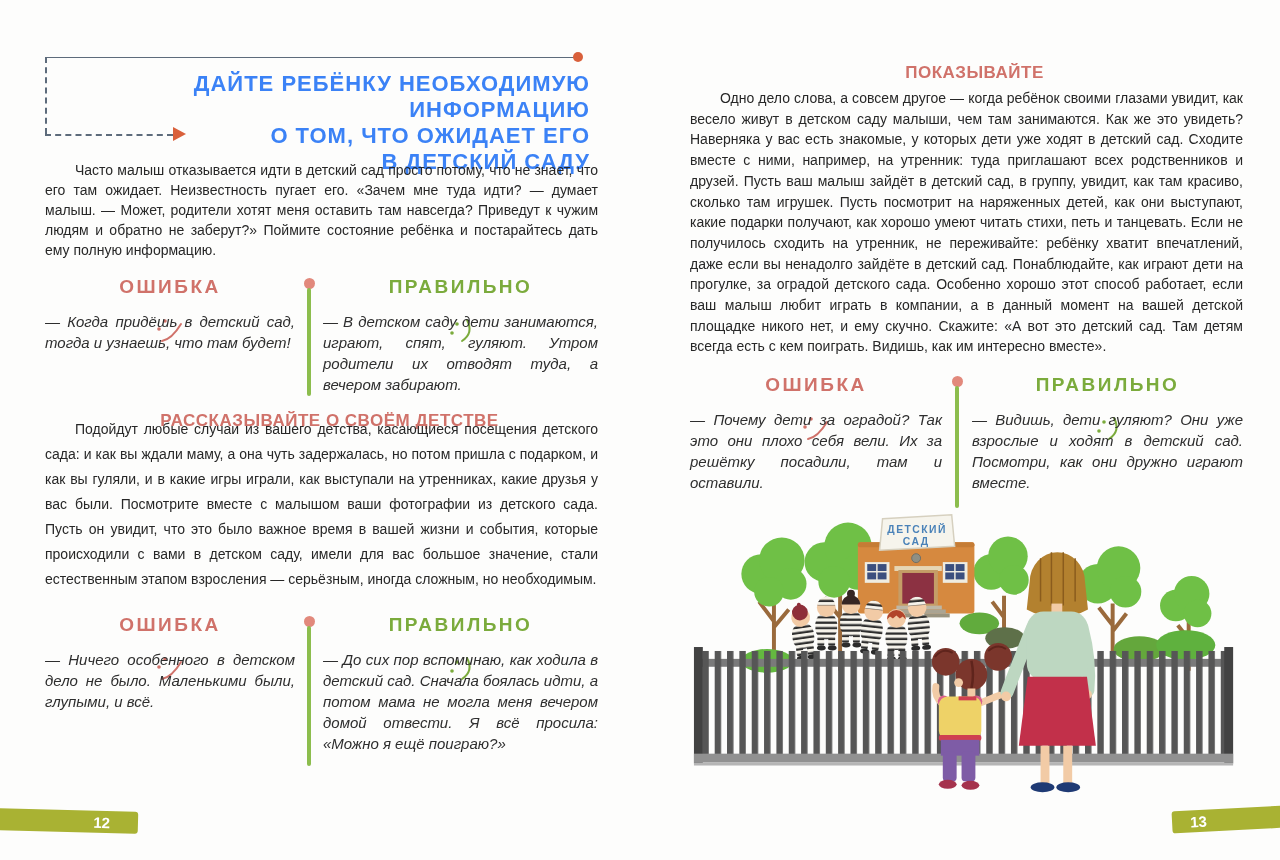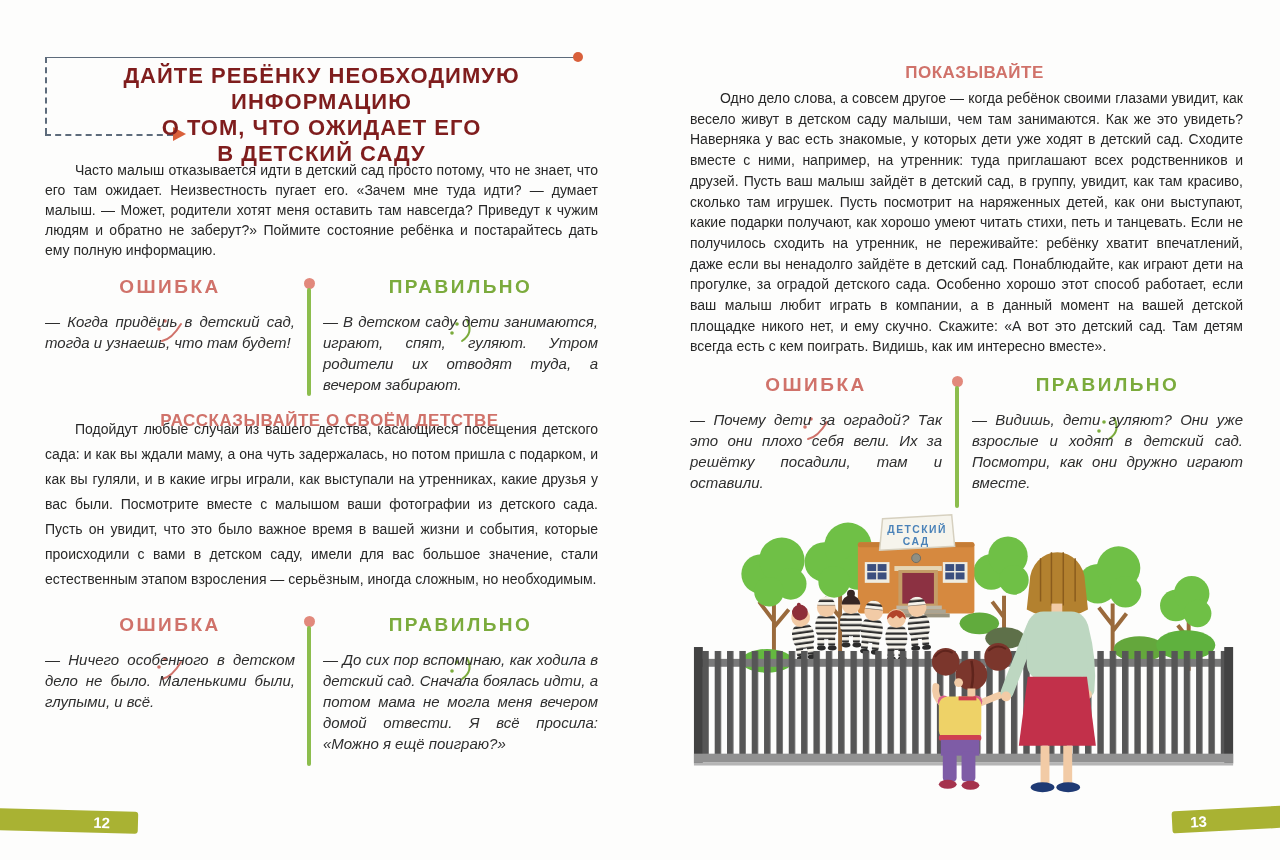--- a/index.html
+++ b/index.html
@@ -11,22 +11,22 @@
   .blk{position:absolute;left:0;width:553px;}
 
   
   #title-block{top:50px;height:110px;}
   .topline{position:absolute;left:0;top:7px;width:533px;border-top:1.6px solid #5d6b7b;}
   .topdot{position:absolute;left:528px;top:2px;width:10px;height:10px;border-radius:50%;background:#d9603b;}
   .dashv{position:absolute;left:0;top:7px;height:77px;border-left:2px dashed #5d6b7b;}
   .dashh{position:absolute;left:0;top:84px;width:128px;border-top:2px dashed #5d6b7b;}
   .dasharrow{position:absolute;left:128px;top:77px;width:0;height:0;
              border-left:13px solid #d9603b;border-top:7px solid transparent;border-bottom:7px solid transparent;}
-  .chapter-title{position:relative;margin:0;padding:13px 0 0 0;text-align:center;
-                 color:#7f1d1d;font-size:22px;line-height:26px;font-weight:700;letter-spacing:1px;}
+  .chapter-title{position:relative;margin:8px;padding:13px 0 0 0;text-align:right;
+                 color:#3b82f6;font-size:22px;line-height:26px;font-weight:700;letter-spacing:1px;}
 
   .body-text{margin:0;font-size:14px;line-height:20px;text-align:justify;text-indent:30px;
              color:#272727;hyphens:auto;}
   #intro{top:160px;}
   #para2{top:417px;line-height:25px;}
   #rp-body{top:88px;line-height:20.7px;}
 
   .section-heading{margin:8px;text-align:center;color:#d0726a;font-size:17px;font-weight:700;letter-spacing:.5px;}
   #heading2{top:403px;}
   #rp-heading{top:55px;}

